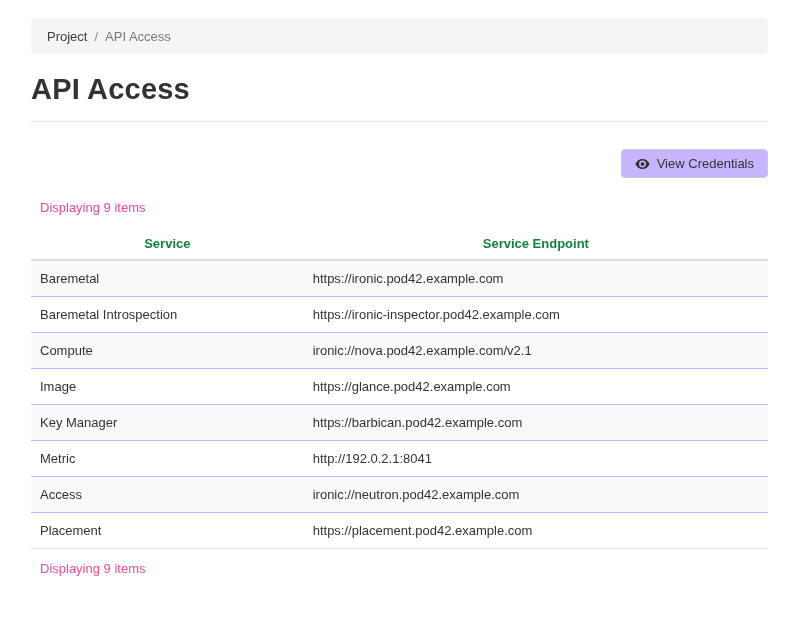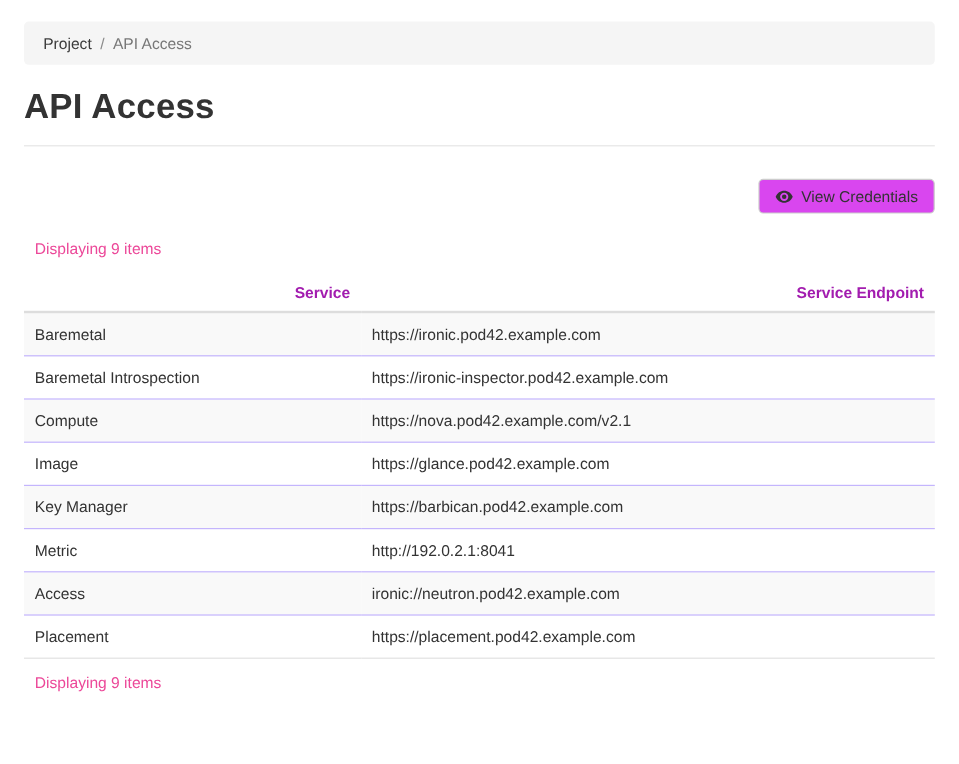--- a/index.html
+++ b/index.html
@@ -3,21 +3,21 @@
 <meta charset="utf-8">
 <style>
   * { box-sizing: border-box; }
   html, body { margin: 0; padding: 0; }
   body {
     width: 799px; height: 637px; overflow: hidden;
     background: #ffffff;
     font-family: "Liberation Sans", sans-serif;
     font-size: 13px; color: #333333;
   }
-  .page { padding: 0 20px; }
+  .page { padding: 0 31px; }
 
   
   .breadcrumb-bar {
     margin-top: 18px;
     background: #f5f5f5;
     border-radius: 4px;
     padding: 10px 16px;
     height: 36px;
     display: flex; align-items: center;
     font-size: 13px;
@@ -41,21 +41,21 @@
   }
 
   
   .actions-row {
     margin-top: 27px;
     display: flex;
     justify-content: flex-end;
   }
   .btn-default {
     display: inline-flex; align-items: center; gap: 7px;
-    background: #d946ef;
+    background: #c4b5fd;
     border: 1px solid #cccccc;
     border-radius: 4px;
     padding: 5px 13px;
     height: 29px;
     font-family: "Liberation Sans", sans-serif;
     font-size: 13px;
     color: #333333;
     cursor: pointer;
   }
   .btn-default svg { display: block; fill: #333333; }
@@ -69,23 +69,23 @@
   .table-caption.bottom { margin-top: 12px; }
 
   
   table.datatable {
     width: 100%;
     margin-top: 13px;
     border-collapse: collapse;
     font-size: 13px;
   }
   table.datatable th {
-    text-align: right;
+    text-align: center;
     font-weight: bold;
-    color: #a21caf;
+    color: #15803d;
     padding: 8px 9px;
     line-height: 15px;
     border-bottom: 2px solid #dddddd;
   }
   table.datatable td {
     padding: 10px 9px;
     line-height: 15px;
     color: #333333;
     border-top: 1px solid #c4b5fd;
   }
@@ -141,21 +141,21 @@
       <td>https://ironic.pod42.example.com</td>
     </tr>
 
     <tr>
       <td>Baremetal Introspection</td>
       <td>https://ironic-inspector.pod42.example.com</td>
     </tr>
 
     <tr>
       <td>Compute</td>
-      <td>https://nova.pod42.example.com/v2.1</td>
+      <td>ironic://nova.pod42.example.com/v2.1</td>
     </tr>
 
 
     <tr>
       <td>Image</td>
       <td>https://glance.pod42.example.com</td>
     </tr>
 
     <tr>
       <td>Key Manager</td>

